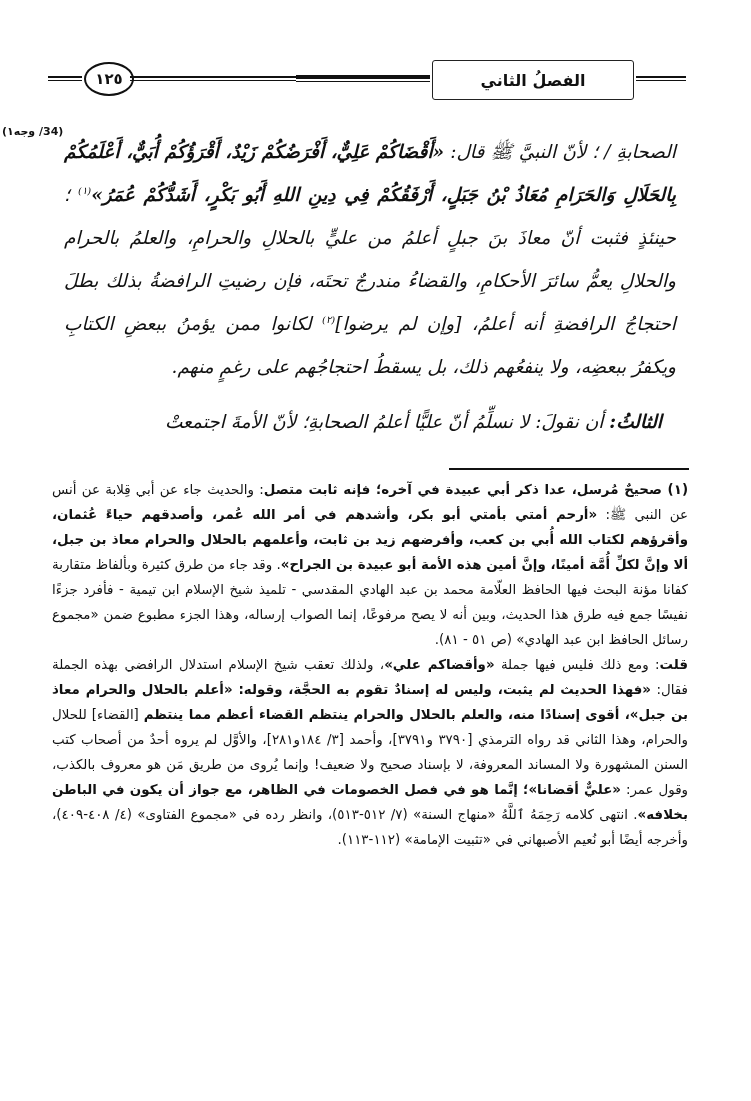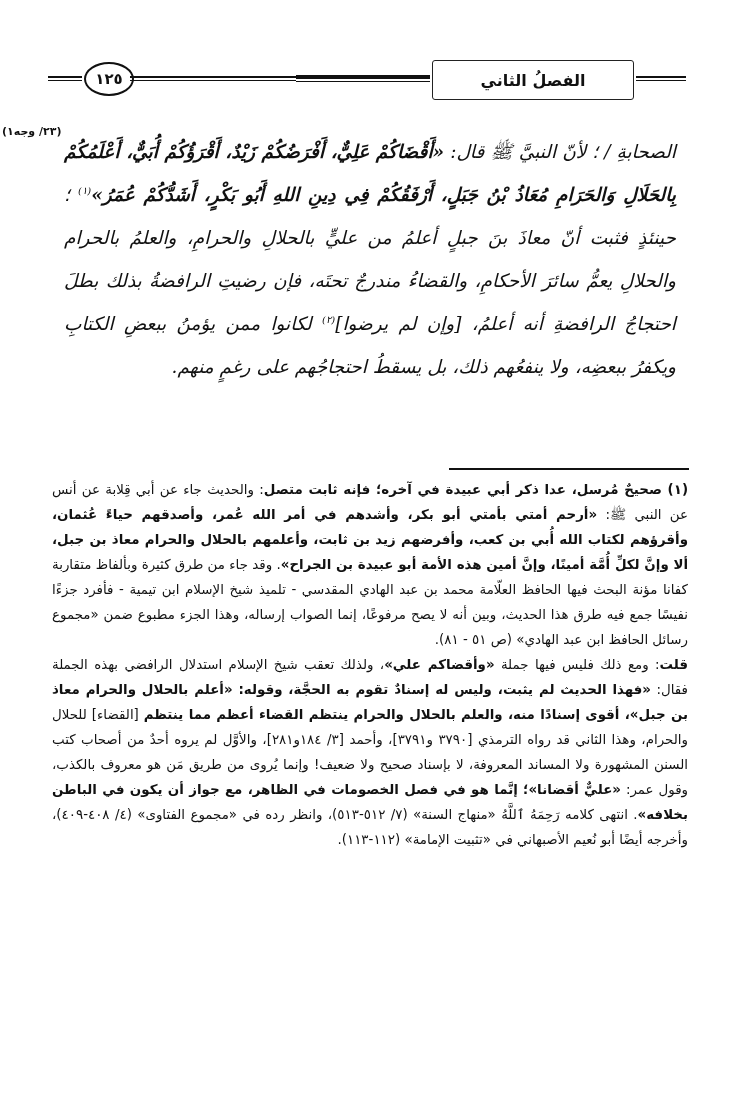--- a/index.html
+++ b/index.html
@@ -34,24 +34,25 @@
 
   <div class="hdr">
     <div class="hline hl1"></div>
     <div class="pagenum">١٢٥</div>
     <div class="hline hl2"></div>
     <div class="hline hl3"></div>
     <div class="chapter">الفصلُ الثاني</div>
     <div class="hline hl4"></div>
   </div>
 
-  <div class="margin-note">(٢٣/ وجه١)</div>
+  <div class="margin-note">(34/ وجه١)</div>
 
   <div class="main">
     <p><span>الصحابةِ / ؛ لأنّ النبيَّ ﷺ قال: </span><b>«أَقْضَاكُمْ عَلِيٌّ، أَفْرَضُكُمْ زَيْدٌ، أَقْرَؤُكُمْ أُبَيٌّ، أَعْلَمُكُمْ بِالحَلَالِ وَالحَرَامِ مُعَاذُ بْنُ جَبَلٍ، أَرْفَقُكُمْ فِي دِينِ اللهِ أَبُو بَكْرٍ، أَشَدُّكُمْ عُمَرُ»</b><sup>(١)</sup><span> ؛ حينئذٍ فثبت أنّ معاذَ بنَ جبلٍ أعلمُ من عليٍّ بالحلالِ والحرامِ، والعلمُ بالحرام والحلالِ يعمُّ سائرَ الأحكامِ، والقضاءُ مندرجٌ تحتَه، فإن رضيتِ الرافضةُ بذلك بطلَ احتجاجُ الرافضةِ أنه أعلمُ، [وإن لم يرضوا]</span><sup>(٢)</sup><span> لكانوا ممن يؤمنُ ببعضِ الكتابِ ويكفرُ ببعضِه، ولا ينفعُهم ذلك، بل يسقطُ احتجاجُهم على رغمٍ منهم.</span></p>
+    <p class="indent"><b>الثالثُ:</b><span> أن نقولَ: لا نسلِّمُ أنّ عليًّا أعلمُ الصحابةِ؛ لأنّ الأمةَ اجتمعتْ</span></p>
   </div>
 
   <div class="sep"></div>
 
   <div class="notes">
     <p><b>(١)</b><b> صحيحٌ مُرسل، عدا ذكر أبي عبيدة في آخره؛ فإنه ثابت متصل</b><span>: والحديث جاء عن أبي قِلابة عن أنس عن النبي ﷺ: </span><b>«أرحم أمتي بأمتي أبو بكر، وأشدهم في أمر الله عُمر، وأصدقهم حياءً عُثمان، وأقرؤهم لكتاب الله أُبي بن كعب، وأفرضهم زيد بن ثابت، وأعلمهم بالحلال والحرام معاذ بن جبل، ألا وإنَّ لكلِّ أُمَّة أمينًا، وإنَّ أمين هذه الأمة أبو عبيدة بن الجراح»</b><span>. وقد جاء من طرق كثيرة وبألفاظ متقاربة كفانا مؤنة البحث فيها الحافظ العلّامة محمد بن عبد الهادي المقدسي - تلميذ شيخ الإسلام ابن تيمية - فأفرد جزءًا نفيسًا جمع فيه طرق هذا الحديث، وبين أنه لا يصح مرفوعًا، إنما الصواب إرساله، وهذا الجزء مطبوع ضمن «مجموع رسائل الحافظ ابن عبد الهادي» (ص ٥١ - ٨١).</span></p>
     <p><b>قلت</b><span>: ومع ذلك فليس فيها جملة </span><b>«وأقضاكم علي»</b><span>، ولذلك تعقب شيخ الإسلام استدلال الرافضي بهذه الجملة فقال: </span><b>«فهذا الحديث لم يثبت، وليس له إسنادٌ تقوم به الحجَّة، وقوله: «أعلم بالحلال والحرام معاذ بن جبل»، أقوى إسنادًا منه، والعلم بالحلال والحرام ينتظم القضاء أعظم مما ينتظم</b><span> [القضاء] للحلال والحرام، وهذا الثاني قد رواه الترمذي [٣٧٩٠ و٣٧٩١]، وأحمد [٣/ ١٨٤و٢٨١]، والأوَّل لم يروه أحدٌ من أصحاب كتب السنن المشهورة ولا المساند المعروفة، لا بإسناد صحيح ولا ضعيف! وإنما يُروى من طريق مَن هو معروف بالكذب، وقول عمر: </span><b>«عليٌّ أقضانا»؛ إنَّما هو في فصل الخصومات في الظاهر، مع جواز أن يكون في الباطن بخلافه»</b><span>. انتهى كلامه رَحِمَهُ ٱللَّهُ «منهاج السنة» (٧/ ٥١٢-٥١٣)، وانظر رده في «مجموع الفتاوى» (٤/ ٤٠٨-٤٠٩)، وأخرجه أيضًا أبو نُعيم الأصبهاني في «تثبيت الإمامة» (١١٢-١١٣).</span></p>
   </div>
 
 </div>

